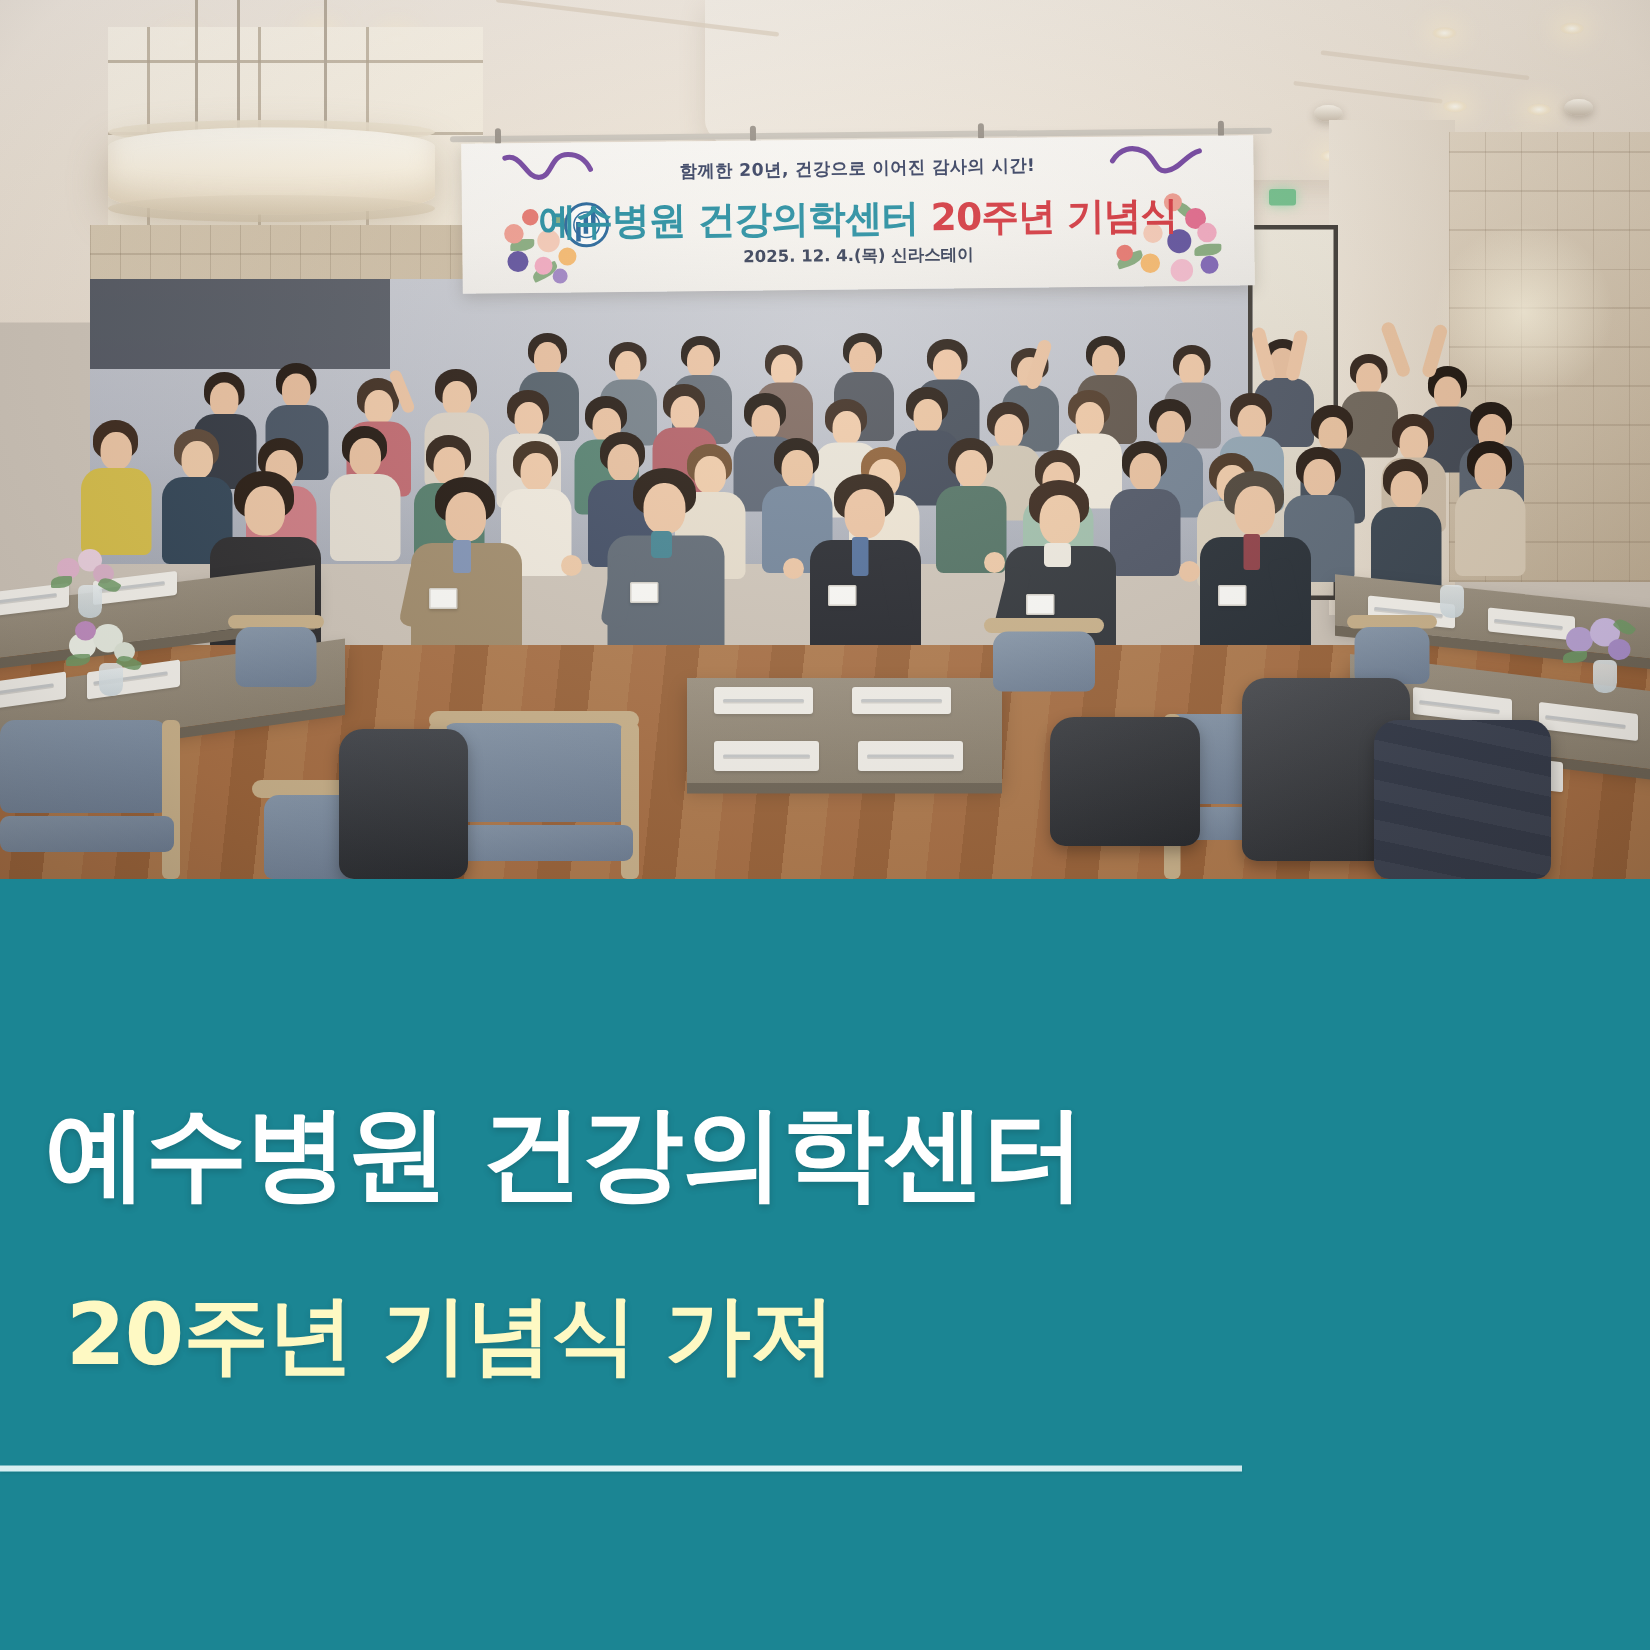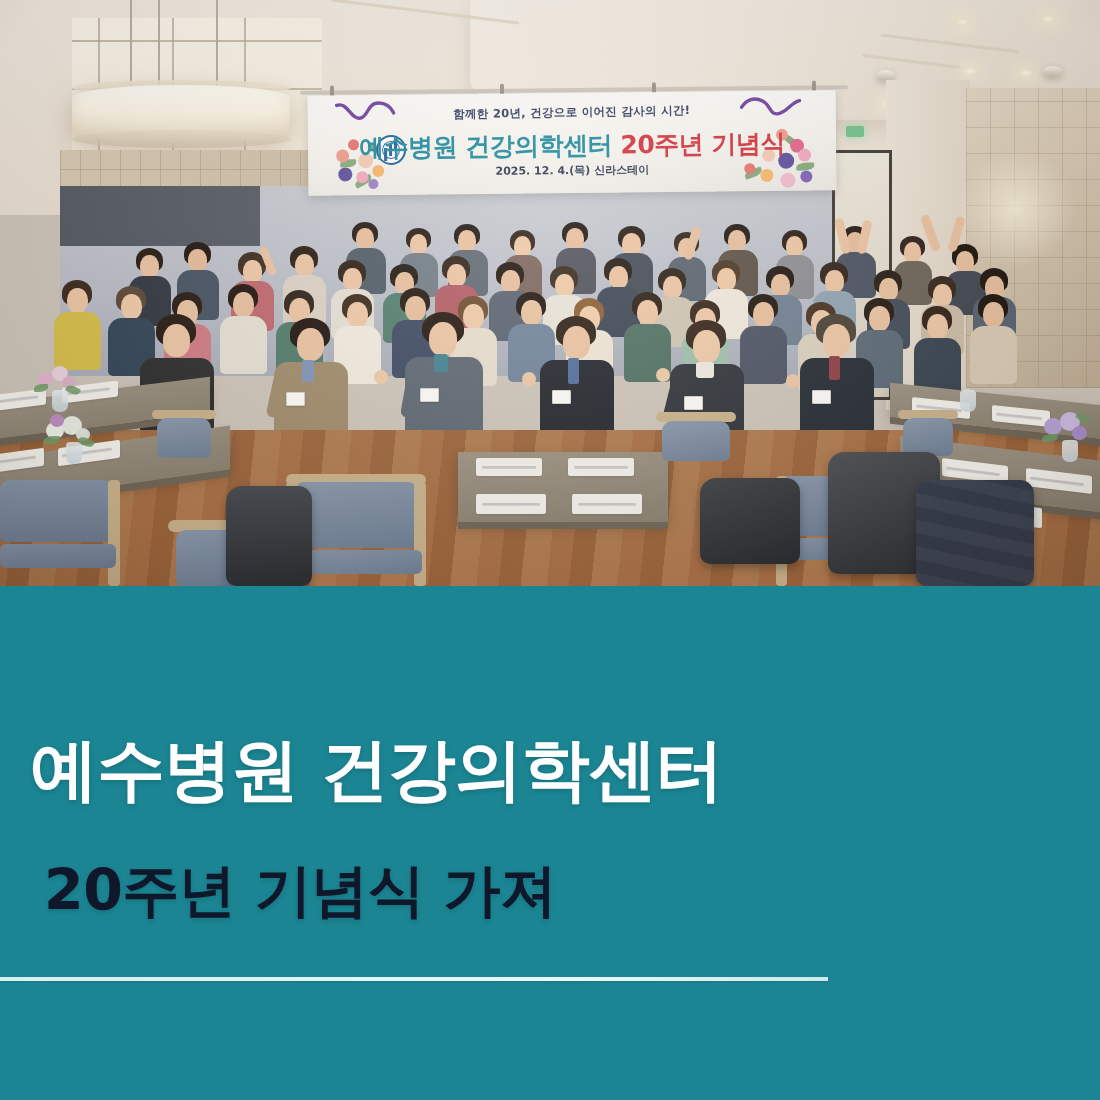--- a/index.html
+++ b/index.html
@@ -133,21 +133,21 @@
   .photo-grade{position:absolute;inset:0;pointer-events:none;
      background:radial-gradient(ellipse at 50% 38%,rgba(255,250,236,.16) 0%,rgba(60,50,40,.10) 78%,rgba(40,32,24,.22) 100%);}
 
   
   .caption{position:absolute;left:0;top:586px;width:1100px;height:514px;background:#1b8593;}
   .cap-line1{position:absolute;left:30px;top:736px;
      font-family:"DejaVu Sans",sans-serif;font-size:68px;font-weight:700;color:#ffffff;
      letter-spacing:-1px;line-height:1;white-space:nowrap;
      text-shadow:0 2px 5px rgba(0,0,0,.16);}
   .cap-line2{position:absolute;left:44px;top:862px;
-     font-family:"DejaVu Sans",sans-serif;font-size:57px;font-weight:700;color:#0f172a;
+     font-family:"DejaVu Sans",sans-serif;font-size:57px;font-weight:700;color:#fef9c3;
      letter-spacing:-.5px;line-height:1;white-space:nowrap;
      text-shadow:0 2px 5px rgba(0,0,0,.14);}
   .cap-rule{position:absolute;left:0;top:977px;width:828px;height:4px;
      background:linear-gradient(90deg,#d8eff1 0%,#e9f7f8 70%,#cfe9ec 100%);
      box-shadow:0 1px 2px rgba(0,0,0,.10);}
 </style>
 </head>
 <body>
 
 <div class="card">

